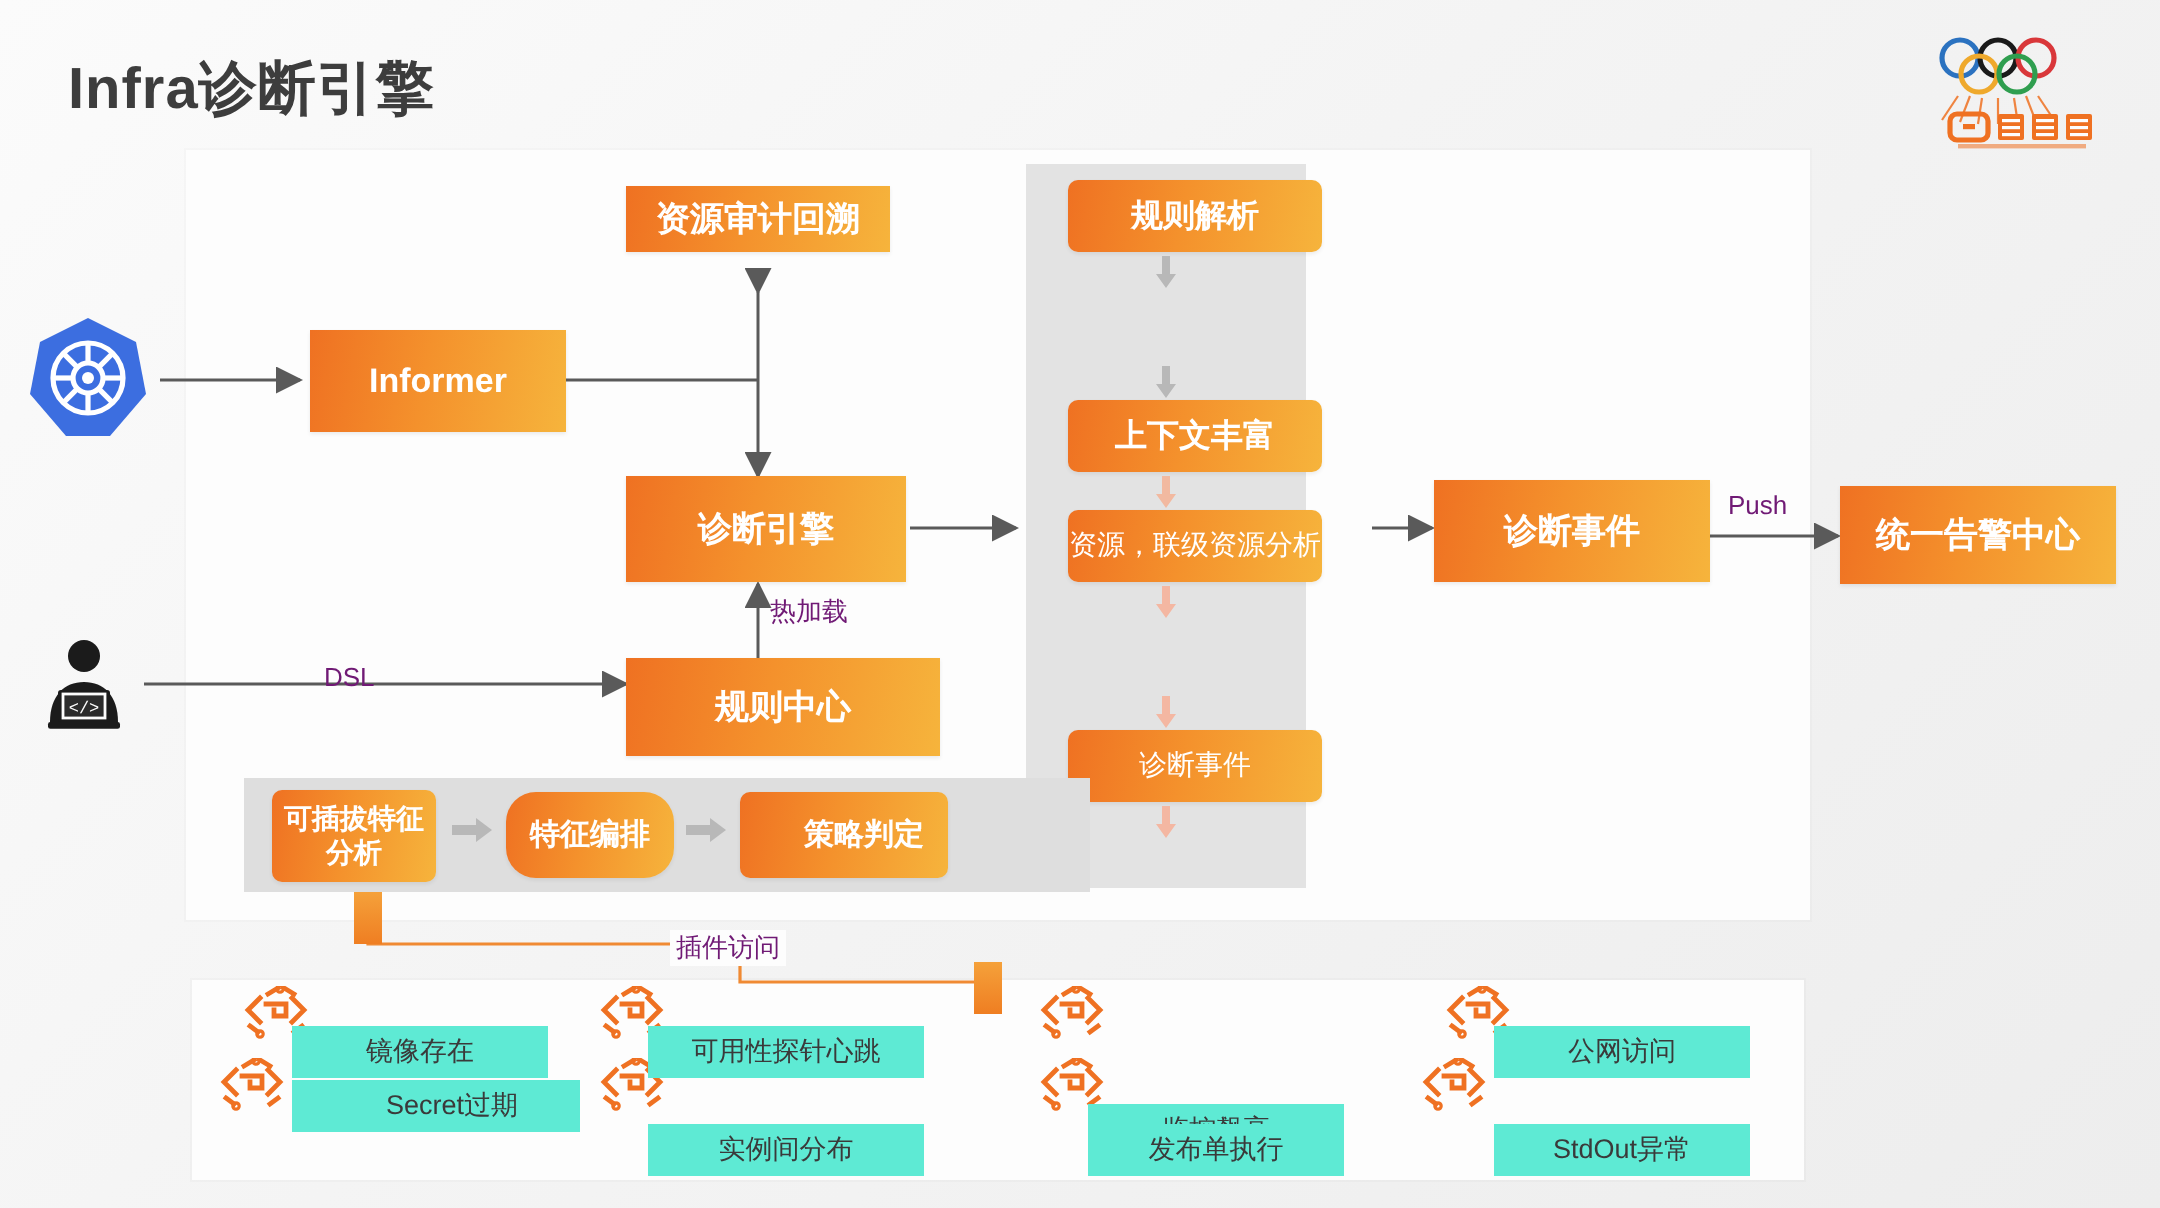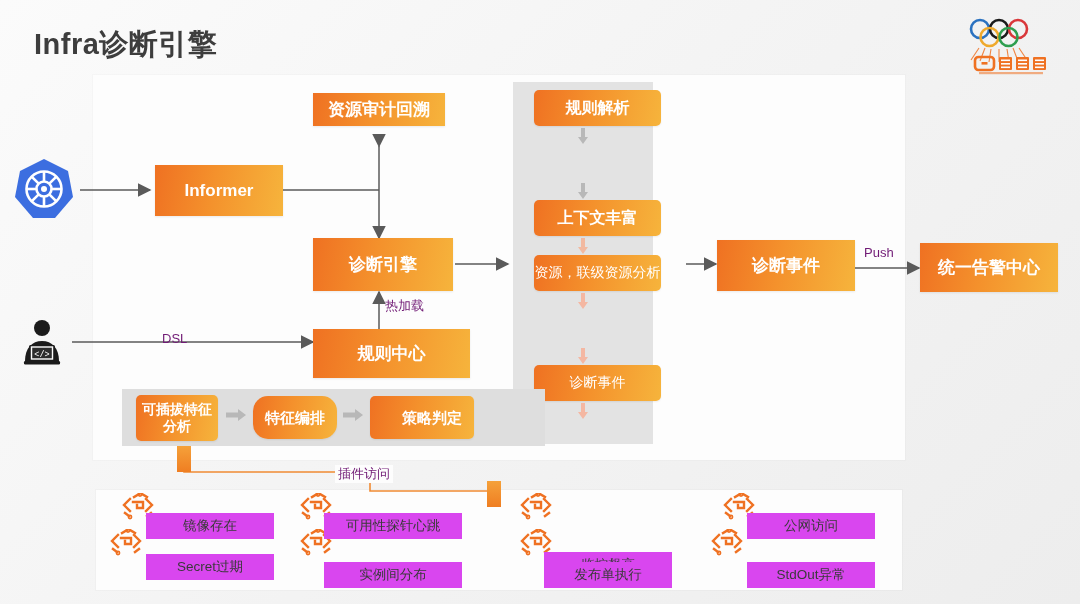--- a/index.html
+++ b/index.html
@@ -77,21 +77,21 @@
     position:absolute;top:7px;height:43px;border-radius:5px;
     background:linear-gradient(100deg,#ef7122 0%,#f4912c 45%,#f6b43c 100%);
     color:#fff;font-size:15px;font-weight:bold;
     display:flex;align-items:center;justify-content:center;text-align:center;
     line-height:1.2;box-shadow:0 1px 2px rgba(0,0,0,.07);
   }
   .feat-arrow{position:absolute;top:20px;width:20px;height:12px;}
 
   
   .plug{
-    position:absolute;width:128px;height:26px;background:#d946ef;
+    position:absolute;width:128px;height:26px;background:#5eead4;
     display:flex;align-items:center;justify-content:center;
     font-size:13.5px;color:#3a3a3a;white-space:nowrap;
   }
   .plug-ico{position:absolute;width:34px;height:34px;}
 
   
   .k8s{position:absolute;left:12px;top:157px;width:64px;height:64px;}
   .dev{position:absolute;left:16px;top:317px;width:52px;height:52px;}
 </style>
 </head>
@@ -382,19 +382,19 @@
     <path d="M26,4 L21,1"></path>
       <path d="M30,20 L26,23"></path>
   </g>
   <g fill="none" stroke="#ef7122" stroke-width="1.6">
     <circle cx="19" cy="1.5" r="1.6"></circle>
       <circle cx="9" cy="24" r="1.6"></circle>
   </g>
 </svg>
 
 <div class="plug" style="left:146px;top:513px;">镜像存在</div>
-<div class="plug" style="left:146px;top:554px;">Secret过期</div>
+<div class="plug" style="left:146px;top:540px;padding-left:16px;">Secret过期</div>
 <div class="plug" style="left:324px;top:513px;width:138px;">可用性探针心跳</div>
 <div class="plug" style="left:324px;top:562px;width:138px;">实例间分布</div>
 <div class="plug" style="left:544px;top:513px;margin-top:39px;">监控飙高</div>
 <div class="plug" style="left:544px;top:562px;">发布单执行</div>
 <div class="plug" style="left:747px;top:513px;">公网访问</div>
 <div class="plug" style="left:747px;top:562px;">StdOut异常</div>
 
 </body></html>

